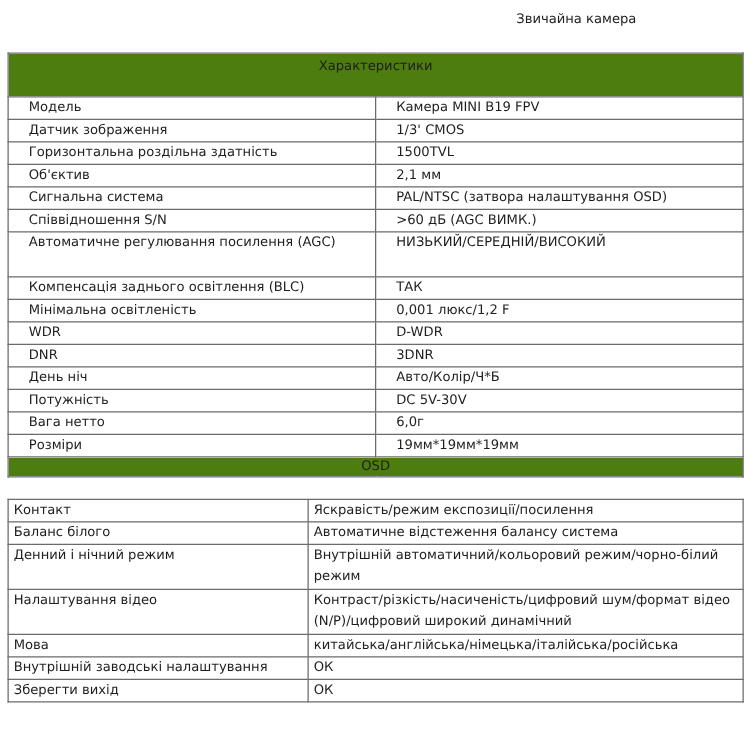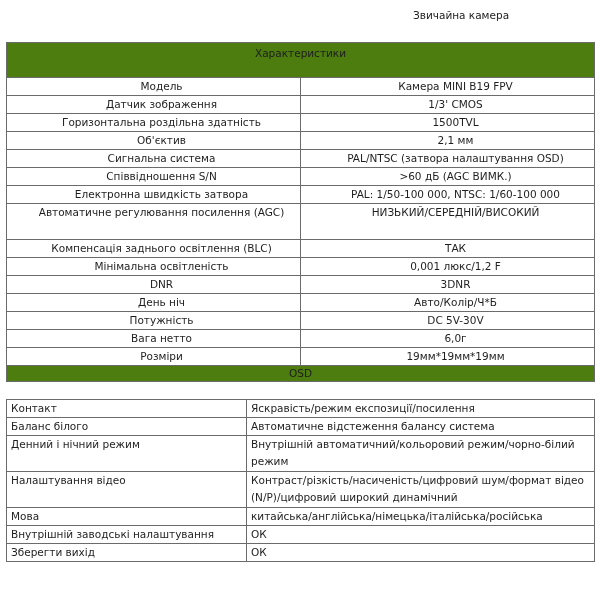--- a/index.html
+++ b/index.html
@@ -19,21 +19,20 @@
     font-size: 10.5px;
   }
   .spec-table td {
     border: 1px solid #6b6b6b;
     padding: 0 0 0 16px;
     height: 17px;
     line-height: 17px;
     vertical-align: top;
     white-space: nowrap;
     overflow: hidden;
-    text-align: center;
   }
   .spec-table td.wrap { white-space: normal; }
   .spec-table tr.two-line td { height: 35px; }
   .spec-table td.sec-head {
     background: #4d7c0f;
     text-align: center;
     padding: 0;
   }
   .spec-table tr.head-main td { height: 34px; line-height: 20px; }
   .spec-table tr.head-osd td { height: 15px; line-height: 15px; }
@@ -80,35 +79,35 @@
     <td>2,1 мм</td>
   </tr>
   <tr>
     <td class="lbl">Сигнальна система</td>
     <td>PAL/NTSC (затвора налаштування OSD)</td>
   </tr>
   <tr>
     <td class="lbl">Співвідношення S/N</td>
     <td>&gt;60 дБ (AGC ВИМК.)</td>
   </tr>
-  <tr>
-    <td class="lbl">Електронна швидкість затвора</td>
-    <td>PAL: 1/50-100 000, NTSC: 1/60-100 000</td>
-  </tr>
   <tr class="two-line">
     <td class="lbl wrap">Автоматичне регулювання посилення (AGC)</td>
     <td>НИЗЬКИЙ/СЕРЕДНІЙ/ВИСОКИЙ</td>
   </tr>
   <tr>
     <td class="lbl">Компенсація заднього освітлення (BLC)</td>
     <td>ТАК</td>
   </tr>
   <tr>
     <td class="lbl">Мінімальна освітленість</td>
     <td>0,001 люкс/1,2 F</td>
+  </tr>
+  <tr>
+    <td class="lbl">WDR</td>
+    <td>D-WDR</td>
   </tr>
   <tr>
     <td class="lbl">DNR</td>
     <td>3DNR</td>
   </tr>
   <tr>
     <td class="lbl">День ніч</td>
     <td>Авто/Колір/Ч*Б</td>
   </tr>
   <tr>

